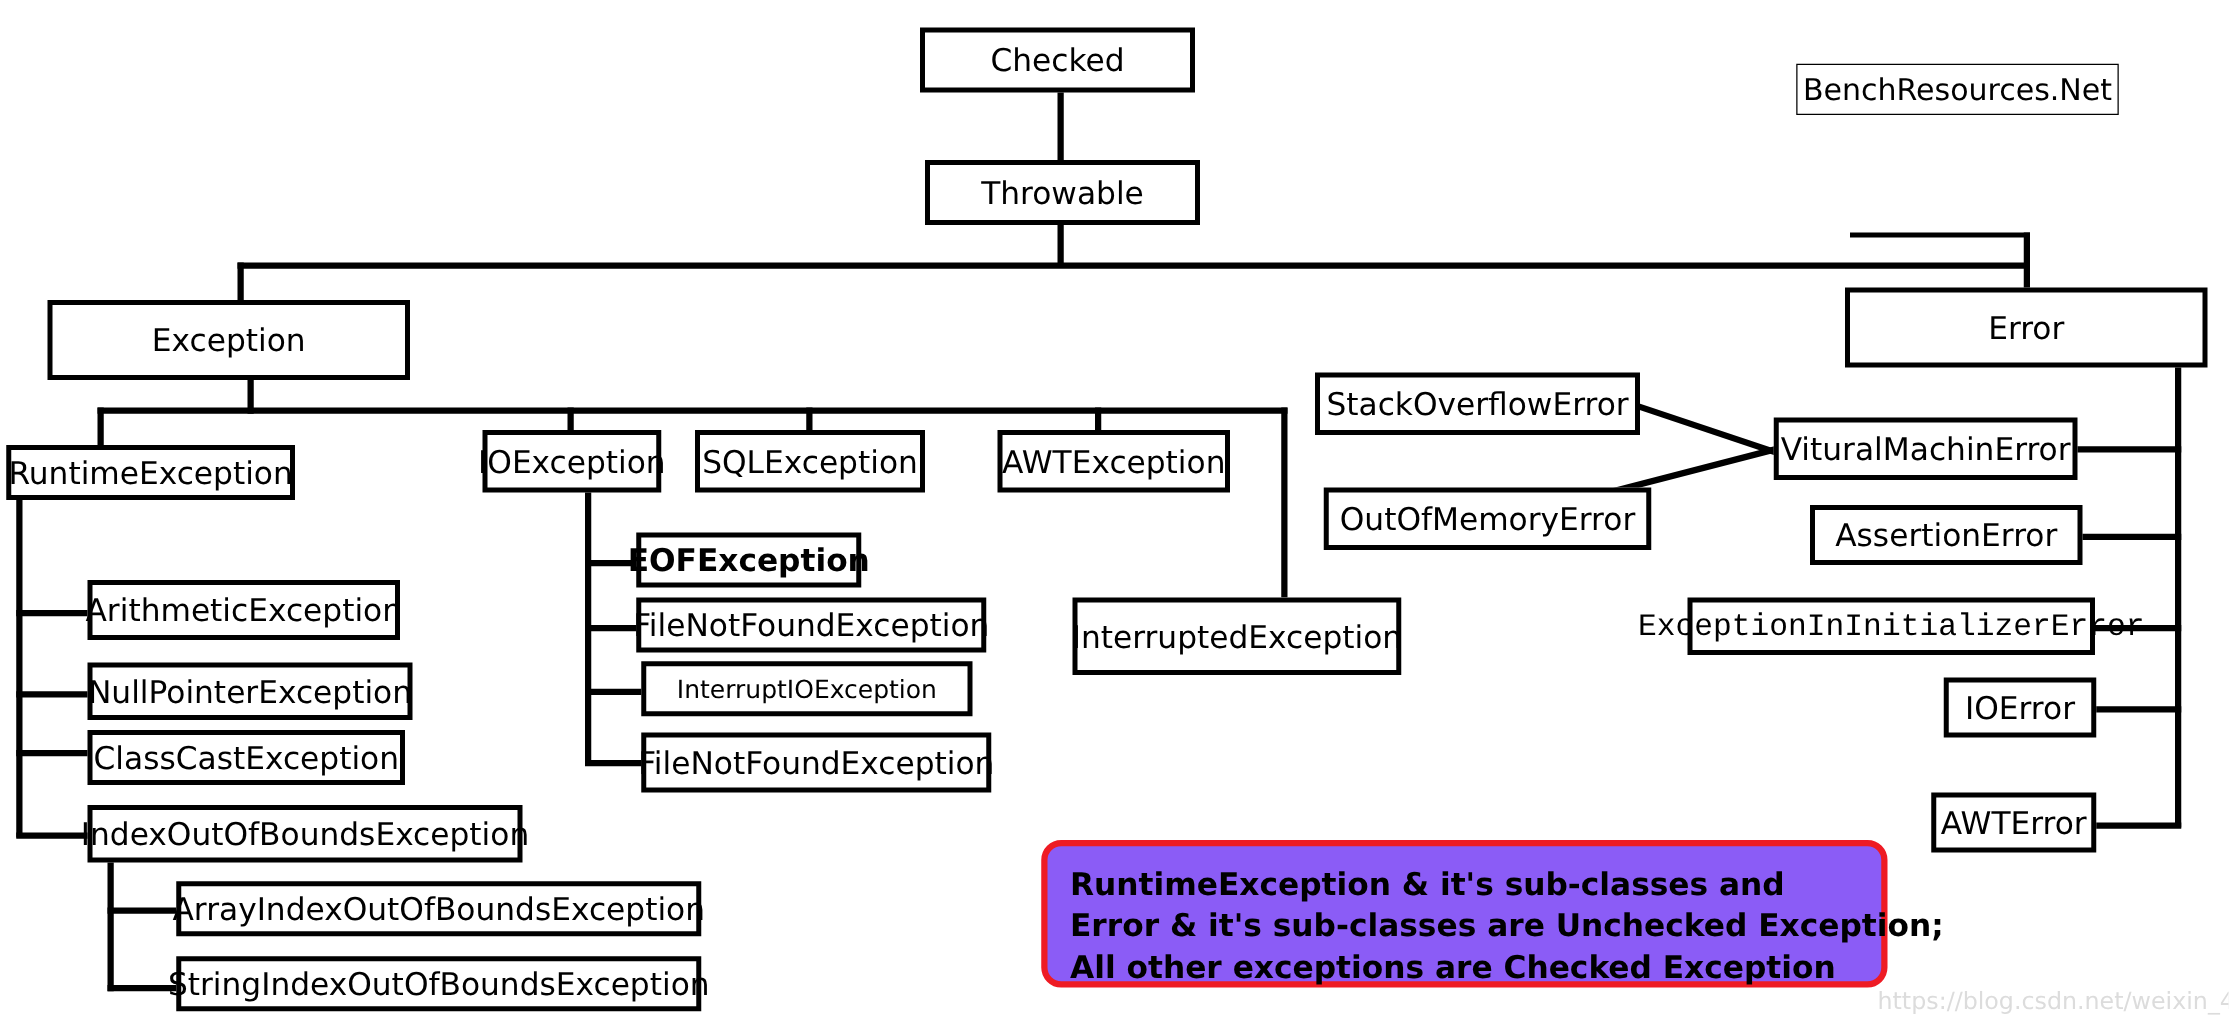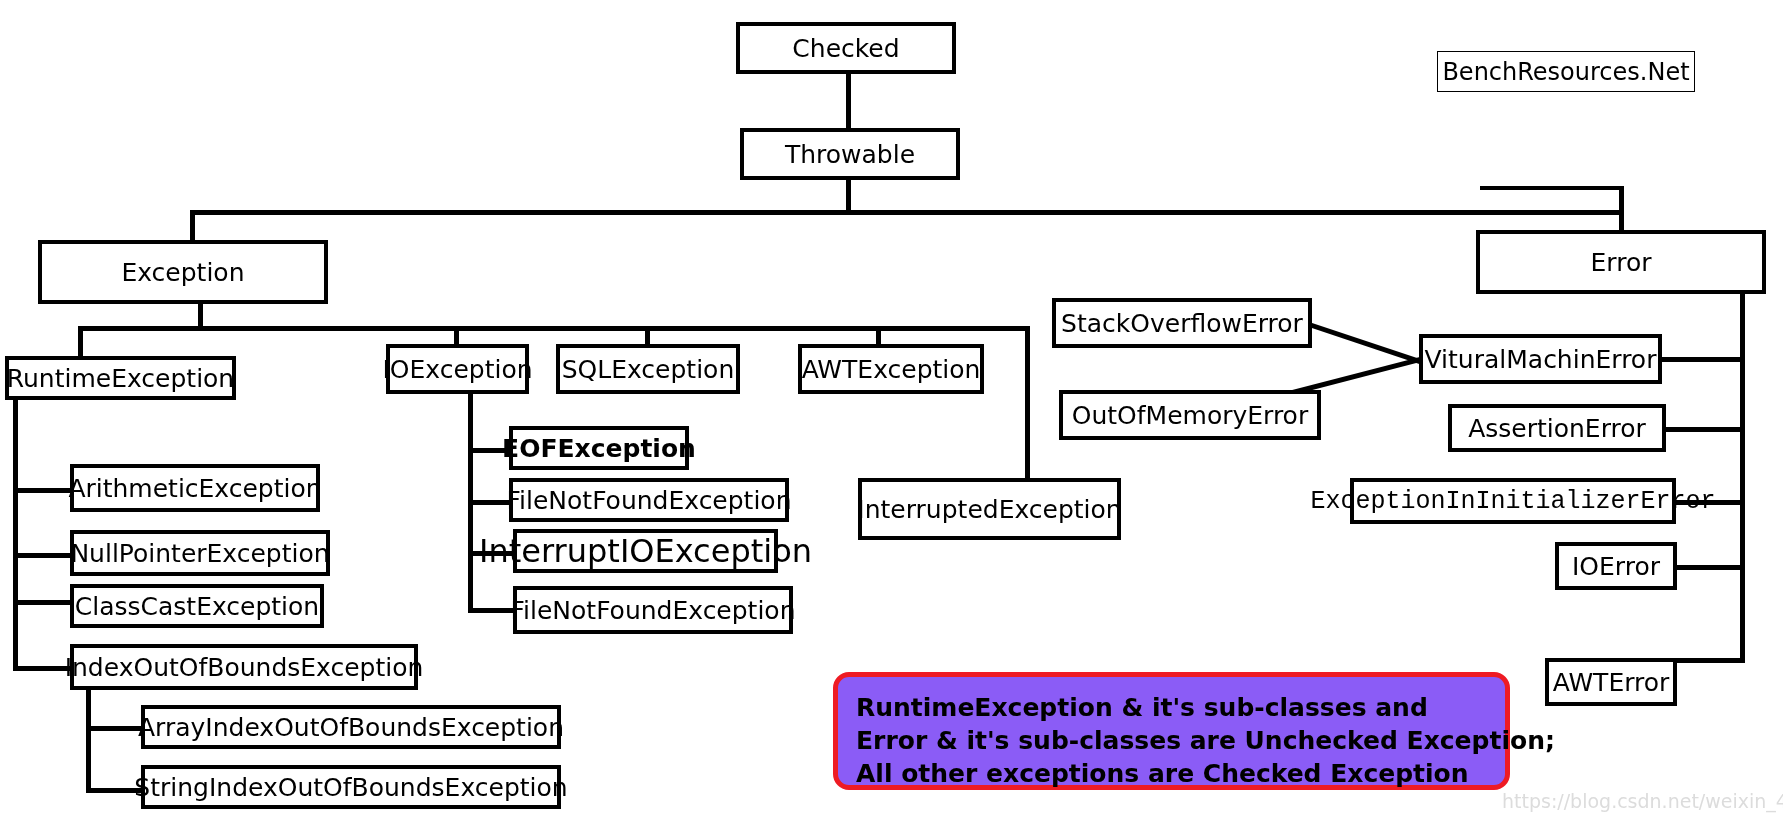--- a/index.html
+++ b/index.html
@@ -183,21 +183,21 @@
   </div>
 
   <div class="node" style="left:509px;top:426px;width:180px;height:44px;font-size:25px;font-weight:bold;">
     <span>EOFException</span>
   </div>
 
   <div class="node" style="left:509px;top:478px;width:280px;height:44px;font-size:25px;">
     <span>FileNotFoundException</span>
   </div>
 
-  <div class="node" style="left:513px;top:529px;width:265px;height:44px;font-size:32px;">
+  <div class="node" style="left:513px;top:529px;width:265px;height:44px;font-size:20px;">
     <span>InterruptIOException</span>
   </div>
 
   <div class="node" style="left:513px;top:586px;width:280px;height:48px;font-size:25px;">
     <span>FileNotFoundException</span>
   </div>
 
   <div class="node" style="left:1052px;top:298px;width:260px;height:50px;font-size:25px;">
     <span>StackOverflowError</span>
   </div>
@@ -215,21 +215,21 @@
   </div>
 
   <div class="node" style="left:1350px;top:478px;width:326px;height:46px;font-size:25px;font-family:Liberation Mono, monospace;">
     <span>ExceptionInInitializerError</span>
   </div>
 
   <div class="node" style="left:1555px;top:542px;width:122px;height:48px;font-size:25px;">
     <span>IOError</span>
   </div>
 
-  <div class="node" style="left:1545px;top:658px;width:132px;height:48px;font-size:25px;">
+  <div class="node" style="left:1545px;top:634px;width:132px;height:48px;font-size:25px;">
     <span>AWTError</span>
   </div>
 
   <div id="note-box" style="left:833px;top:672px;width:677px;height:118px;">
     <div>RuntimeException &amp; it's sub-classes and</div>
     <div>Error &amp; it's sub-classes are Unchecked Exception;</div>
     <div>All other exceptions are Checked Exception</div>
   </div>
 
   <div id="watermark" style="left:1502px;top:790px;">https://blog.csdn.net/weixin_42541254</div>

